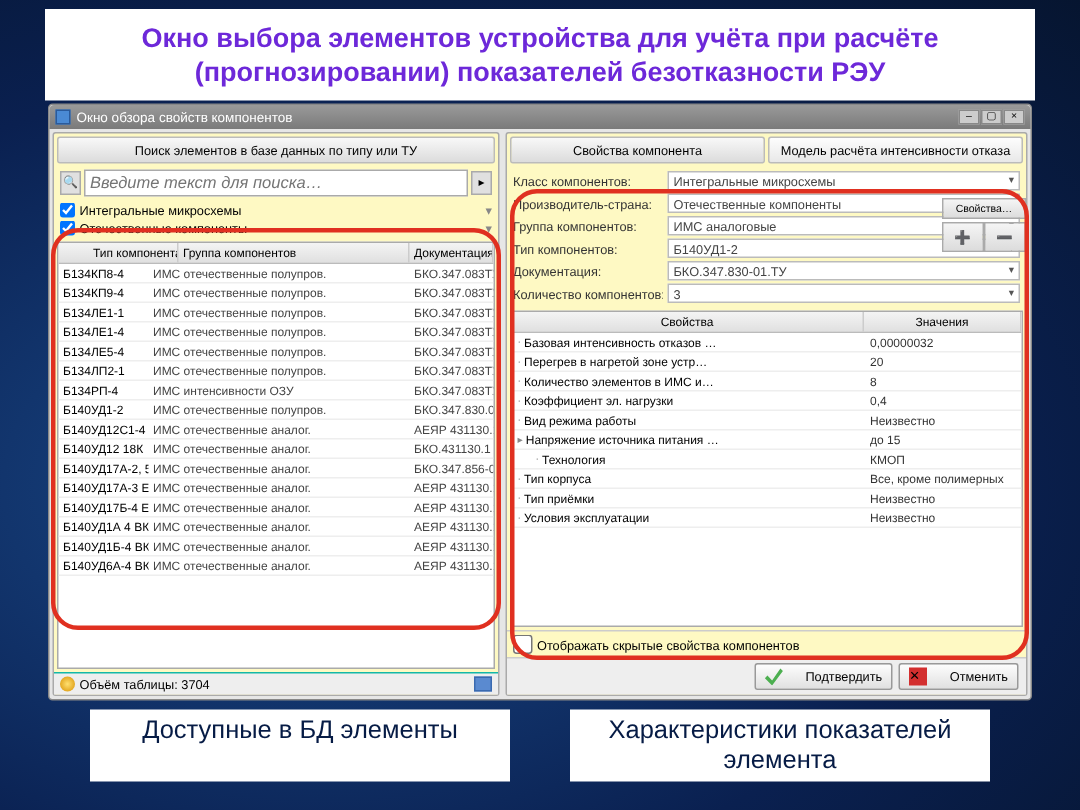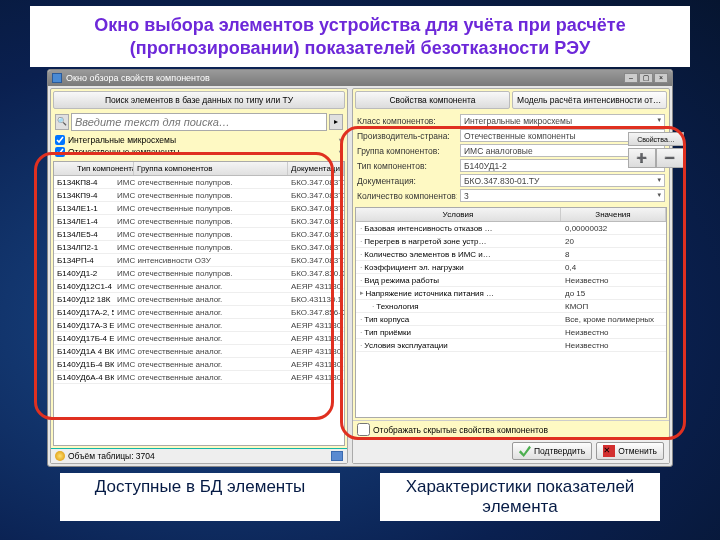--- a/index.html
+++ b/index.html
@@ -1,18 +1,18 @@
 <!DOCTYPE html>
 <html><head>
 <meta charset="utf-8">
 <style>
   * { box-sizing: border-box; margin: 0; padding: 0; font-family: Tahoma, Arial, sans-serif; }
   body { width: 720px; height: 540px; background: #0a2a5a; background: radial-gradient(ellipse at 30% 60%, #1a4a8a 0%, #0a2050 60%, #061530 100%); overflow: hidden; position: relative; }
   .title-bar { background: #fff; color: #6d28d9; font-size: 18px; font-weight: bold; text-align: center; padding: 8px 20px; line-height: 1.25; margin: 6px 30px 2px; }
-  .app-shell { margin: 0 47px 6px; background: #e6e6e6; border: 1px solid #888; border-radius: 3px; height: 398px; position: relative; }
+  .app-shell { margin: 0 32px 6px; background: #e6e6e6; border: 1px solid #888; border-radius: 3px; height: 398px; position: relative; }
   .app-titlebar { background: linear-gradient(#9a9a9a,#7a7a7a); height: 16px; border-radius: 3px 3px 0 0; display:flex; align-items:center; padding:0 4px; }
   .app-titlebar .ico { width:10px;height:10px;background:#4a8ad4;border:1px solid #2a5a9a;margin-right:4px;}
   .app-titlebar .t { font-size:9px;color:#fff;}
   .app-titlebar .wbtns { margin-left:auto; display:flex; gap:1px;}
   .app-titlebar .wbtn { width:14px;height:10px;background:#ccc;border:1px solid #888;font-size:7px;text-align:center;line-height:8px;}
   .panes { display:flex; height: calc(100% - 16px); gap:0; }
   .pane { flex:1; background:#fef9c3; border:1px solid #aaa; margin:2px; border-radius:2px; display:flex; flex-direction:column; min-width:0;}
   .pane.left { flex: 0 0 298px; }
   .pane-head { display:flex; gap:2px; padding:2px; }
   .tab { flex:1; background:linear-gradient(#fdfdfd,#e8e8e8); border:1px solid #bbb; border-radius:2px; font-size:8.5px; padding:3px 4px; text-align:center; white-space:nowrap; overflow:hidden; text-overflow:ellipsis; }
@@ -46,21 +46,21 @@
   .proptable { flex:1; margin:2px; border:1px solid #aaa; background:#fff; font-size:8px; overflow:hidden;}
   .proptable .phead { display:flex; background:linear-gradient(#f4f4f4,#e0e0e0); border-bottom:1px solid #bbb;}
   .ph{flex:1;padding:2px 4px;border-right:1px solid #ccc;text-align:center;}
   .ptrow{display:flex;border-bottom:1px solid #eee;height:13px;align-items:center;}
   .ptc1{flex:1;padding:0 4px;overflow:hidden;white-space:nowrap;display:flex;align-items:center;}
   .ptc2{flex:0 0 105px;padding:0 4px;overflow:hidden;white-space:nowrap;color:#333;}
   .tree-toggle{color:#888;margin-right:2px;font-size:7px;}
   .chkline { display:flex; align-items:center; font-size:8.5px; padding:2px 4px; gap:3px; border-top:1px solid #ccc;}
   
   .bottombtns { display:flex; justify-content:flex-end; padding:3px 5px; gap:4px; background:#eee; border-top:1px solid #ccc;}
-  .bbtn { display:flex; align-items:center; gap:3px; padding:2px 6px; font-size:8.5px; background:linear-gradient(#fdfdfd,#e0e0e0); border:1px solid #999; border-radius:2px;}
+  .bbtn { display:flex; align-items:center; gap:15px; padding:2px 6px; font-size:8.5px; background:linear-gradient(#fdfdfd,#e0e0e0); border:1px solid #999; border-radius:2px;}
   .bbtn .ok{width:12px;height:12px;background:#4caf50;clip-path:polygon(14% 44%, 0 60%, 40% 100%, 100% 20%, 86% 6%, 40% 72%);}
   .bbtn .no{width:12px;height:12px;background:#d32f2f;}
   
   .redring { position:absolute; border:3px solid #e03020; border-radius:18px; pointer-events:none;}
   .redring.l { left:34px; top:152px; width:300px; height:268px;}
   .redring.r { left:340px; top:126px; width:346px; height:314px;}
   
   .captions { display:flex; margin:2px 60px 0; gap:40px;}
   .cap { flex:1; background:#fff; text-align:center; font-size:17px; padding:4px 6px; color:#061b45;}
 </style>
@@ -224,21 +224,21 @@
             <div class="pl">Документация:</div>
             <div class="pv dd">БКО.347.830-01.ТУ</div>
           </div>
           <div class="prow">
             <div class="pl">Количество компонентов:</div>
             <div class="pv dd">3</div>
           </div>
         </div>
       <div class="proptable">
         <div class="phead">
-          <div class="ph">Условия</div>
+          <div class="ph">Свойства</div>
           <div class="ph" style="flex:0 0 105px">Значения</div>
         </div>
         <div id="ptbody">
             <div class="ptrow">
               <div class="ptc1"><span class="tree-toggle">·</span>Базовая интенсивность отказов …</div>
               <div class="ptc2">0,00000032</div>
             </div>
             <div class="ptrow">
               <div class="ptc1"><span class="tree-toggle">·</span>Перегрев в нагретой зоне устр…</div>
               <div class="ptc2">20</div>

